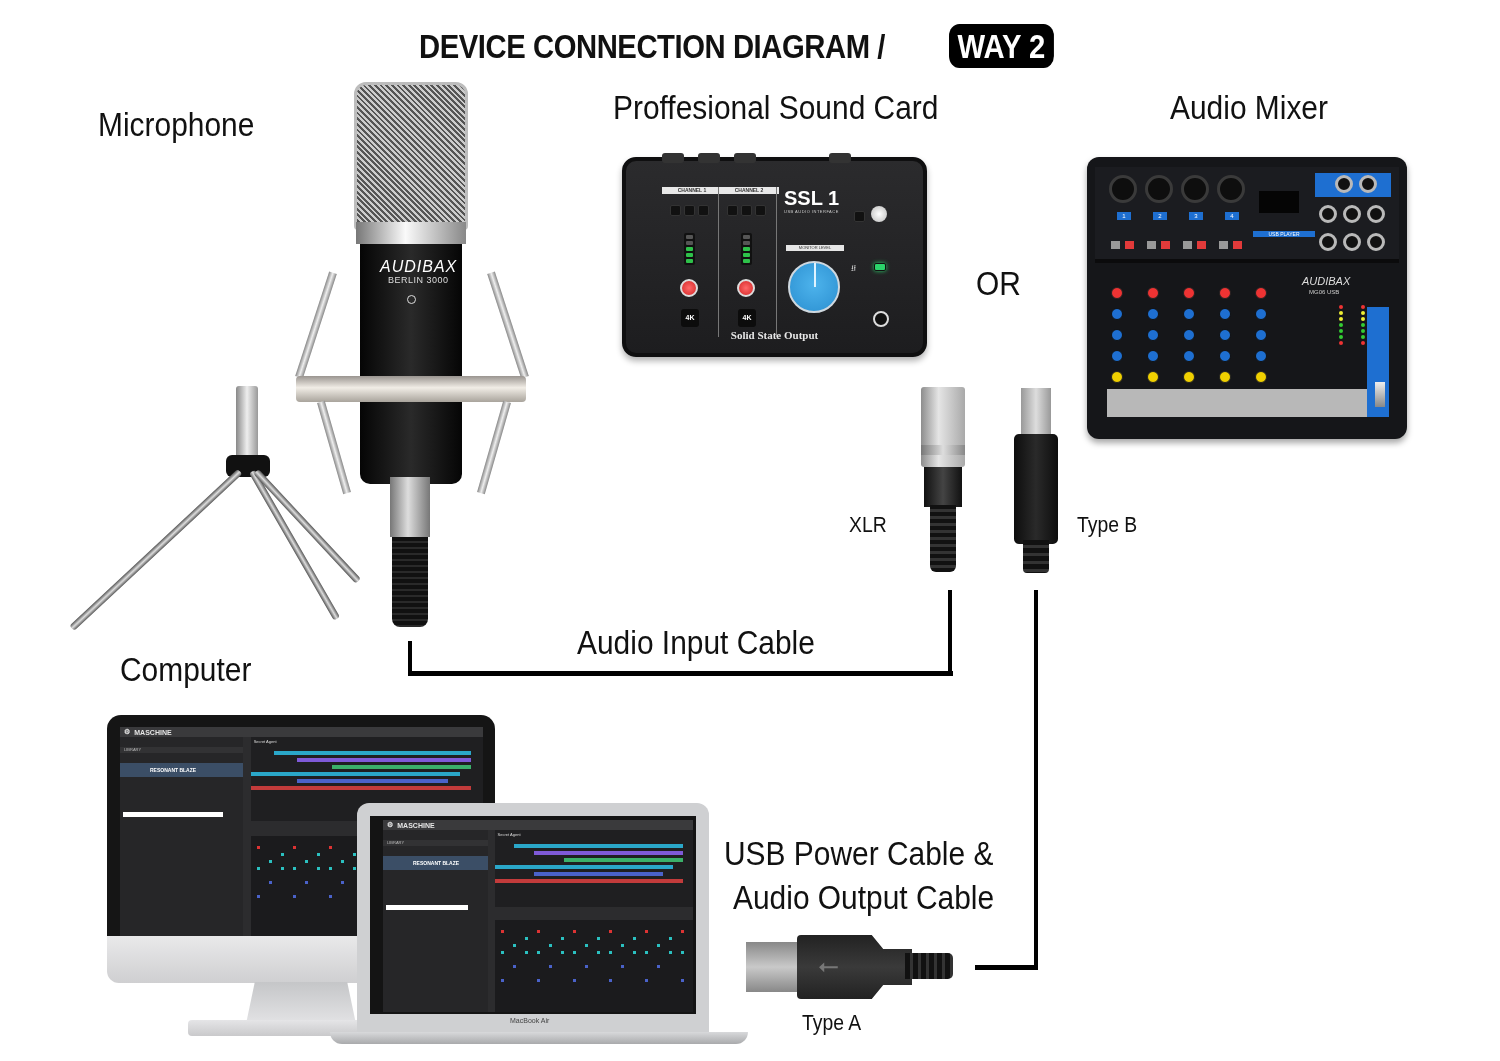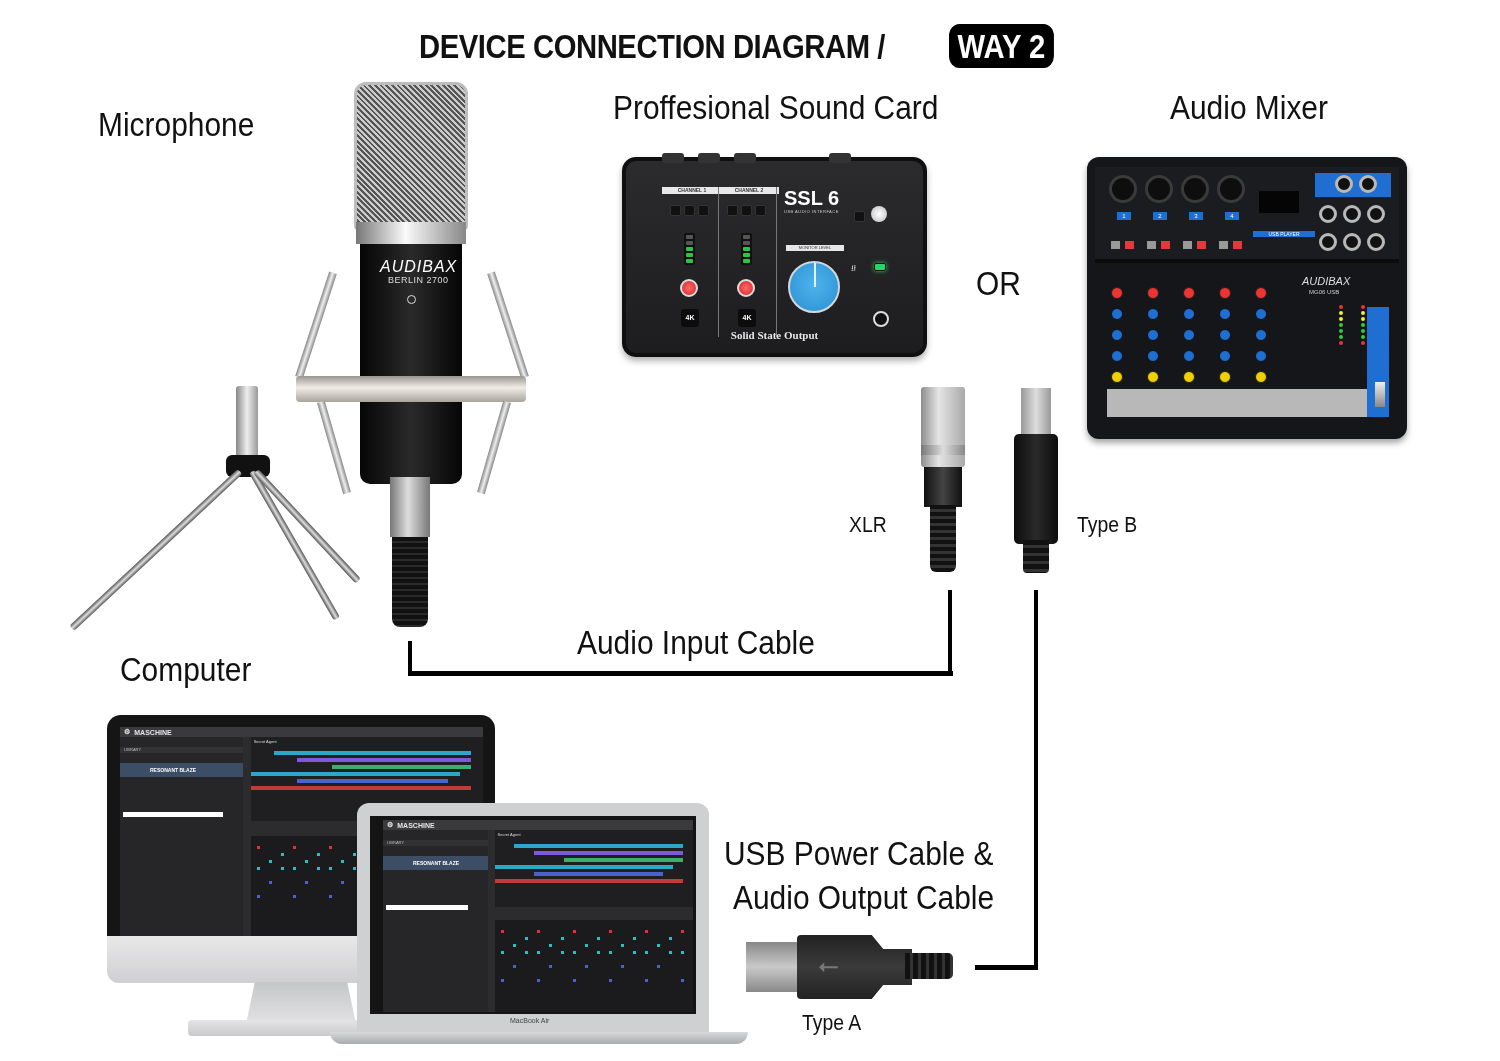--- a/index.html
+++ b/index.html
@@ -141,21 +141,21 @@
   <div class="tripod-hub"></div>
   <div class="leg" style="left:240px; top:468px; width:230px; transform:rotate(137deg);"></div>
   <div class="leg" style="left:252px; top:468px; width:170px; transform:rotate(60deg);"></div>
   <div class="leg" style="left:256px; top:468px; width:150px; transform:rotate(47deg);"></div>
   <div class="shock-arm" style="left:312px; top:270px; height:110px; transform:rotate(18deg);"></div>
   <div class="shock-arm" style="left:504px; top:270px; height:110px; transform:rotate(-18deg);"></div>
   <div class="mic-grille"></div>
   <div class="mic-ring"></div>
   <div class="mic-body"></div>
   <div class="mic-brand">AUDIBAX</div>
-  <div class="mic-model">BERLIN 2700</div>
+  <div class="mic-model">BERLIN 3000</div>
   <div class="mic-circle"></div>
   <div class="shock-ring"></div>
   <div class="shock-arm" style="left:330px; top:400px; height:95px; transform:rotate(-16deg);"></div>
   <div class="shock-arm" style="left:490px; top:400px; height:95px; transform:rotate(16deg);"></div>
   <div class="mic-xlr"></div>
   <div class="mic-xlr-black"></div>
 </div>
 
 <div class="ssl">
   <div class="ssl-knob-top" style="left:36px;"></div>
@@ -183,21 +183,21 @@
       <i></i>
       <i></i>
       <i></i>
     </div>
   <div class="ssl-gain" style="left:54px; top:118px;"></div>
   <div class="ssl-gain" style="left:111px; top:118px;"></div>
   <div class="ssl-4k" style="left:55px; top:148px;">4K</div>
   <div class="ssl-4k" style="left:112px; top:148px;">4K</div>
   <div style="position:absolute; left:92px; top:26px; width:1px; height:150px; background:#777;"></div>
   <div style="position:absolute; left:150px; top:26px; width:1px; height:150px; background:#777;"></div>
-  <div class="ssl-logo">SSL 6</div>
+  <div class="ssl-logo">SSL 1</div>
   <div class="ssl-sub">USB AUDIO INTERFACE</div>
   <div class="ssl-white-knob" style="left:245px; top:45px;"></div>
   <div class="ssl-btn" style="left:228px; top:50px;"></div>
   <div style="position:absolute; left:160px; top:84px; width:58px; height:6px; background:#e6e6e6; color:#333; font-size:4px; text-align:center; line-height:6px;">MONITOR LEVEL</div>
   <div class="ssl-big-knob"></div>
   <div style="position:absolute; left:225px; top:101px; color:#ccc; font-size:8px;">⭿</div>
   <div class="ssl-usb-led" style="left:248px; top:102px;"></div>
   <div class="ssl-black-knob" style="left:247px; top:150px;"></div>
   <div class="ssl-brand">Solid State Output</div>
 </div>

